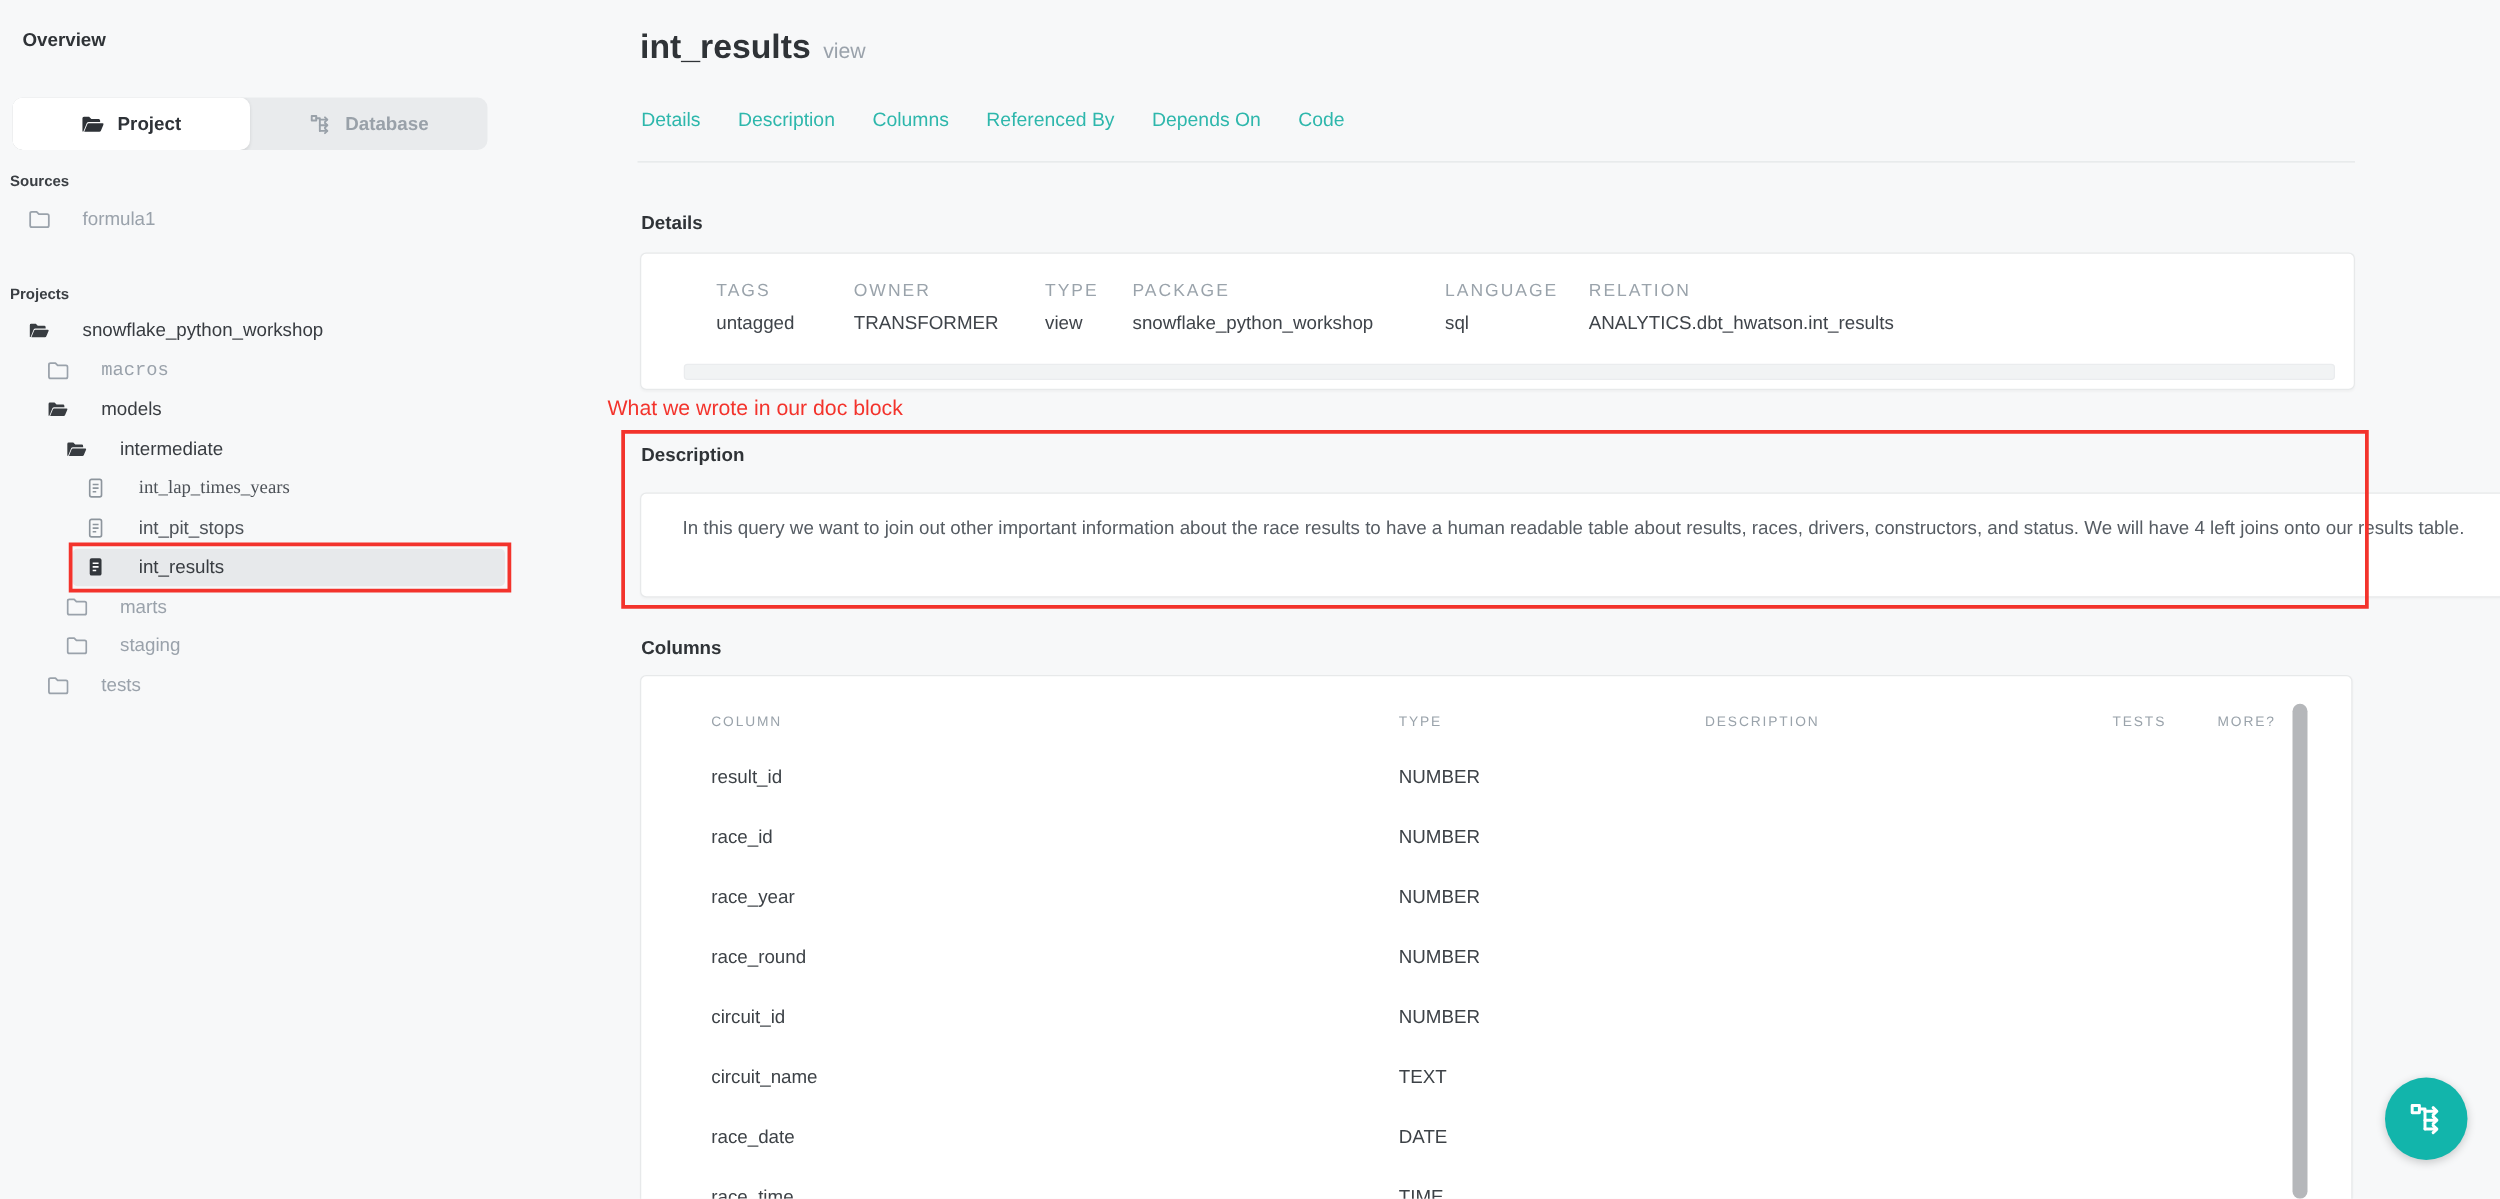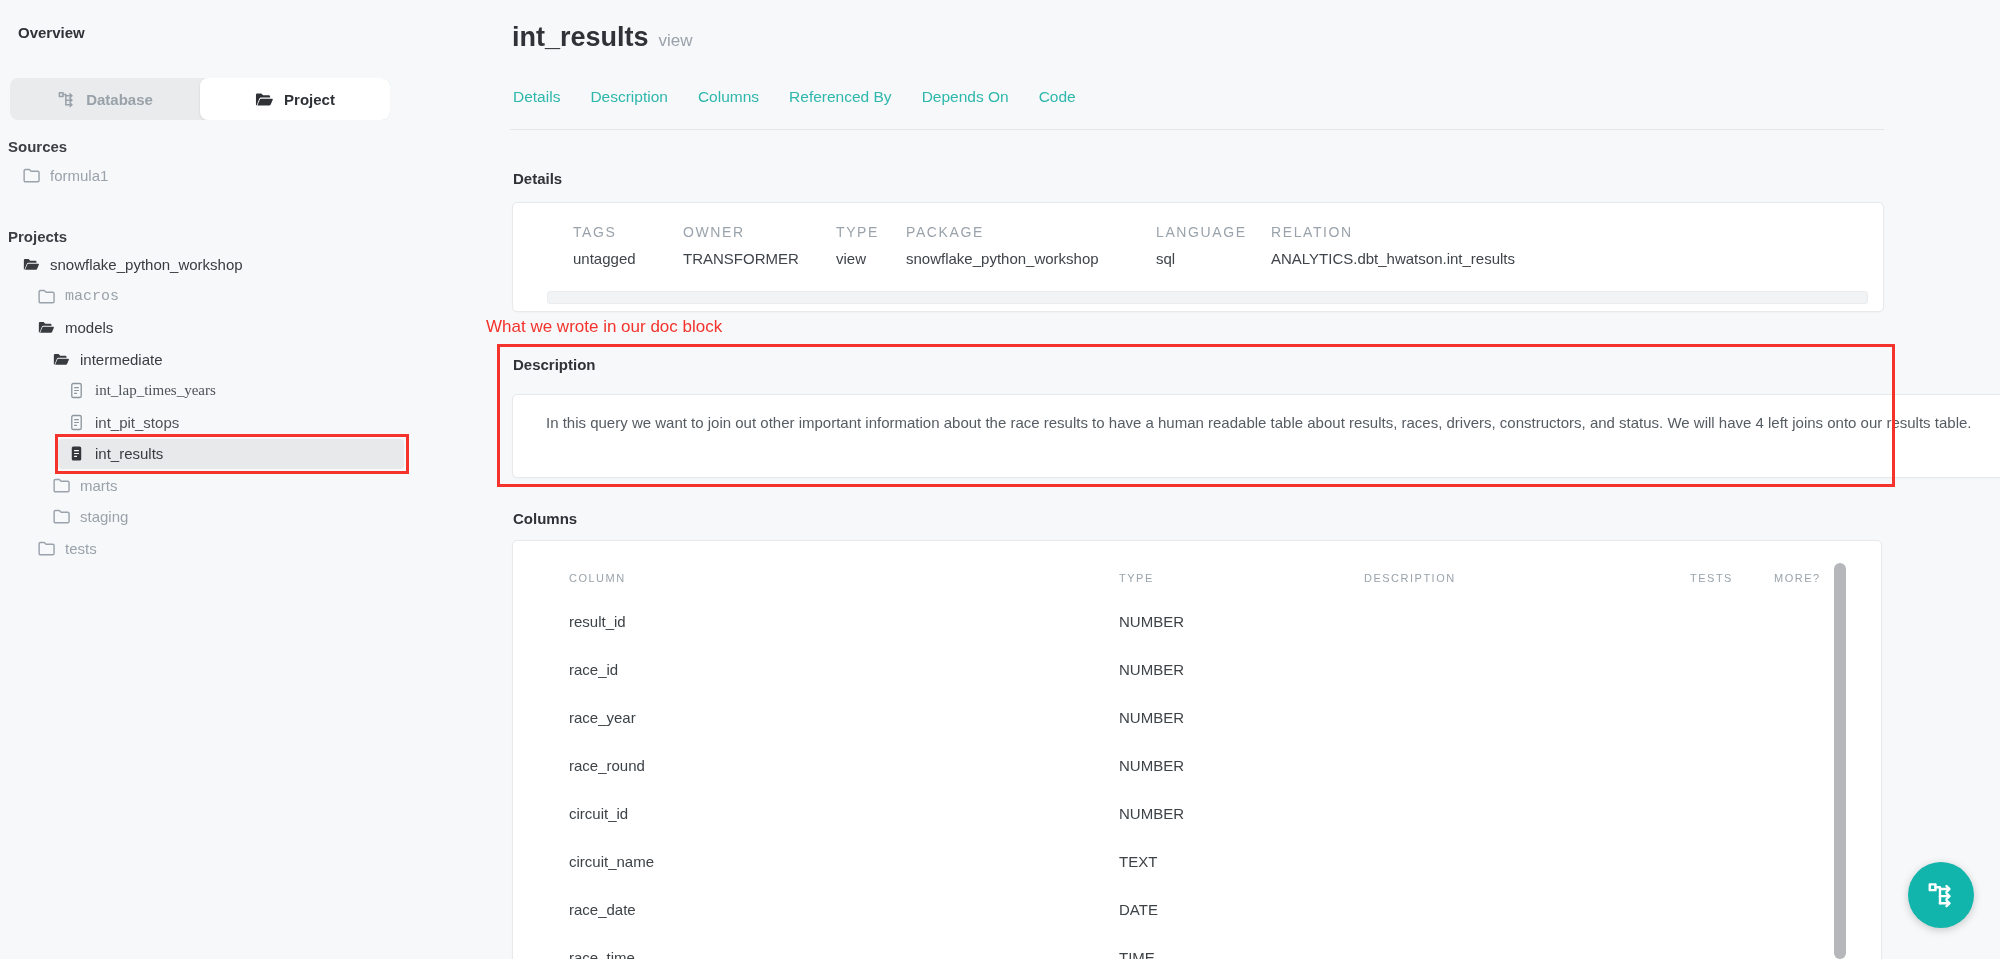--- a/index.html
+++ b/index.html
@@ -15,26 +15,26 @@
   }
   .ico{display:inline-flex;align-items:center;justify-content:center}
   .ico svg{display:block}
 
   
   .sidebar{position:absolute;left:0;top:0;width:430px;height:959px}
   .overview{position:absolute;left:18px;top:24px;font-size:15px;font-weight:bold;color:#2f3337}
   .toggle{position:absolute;left:10px;top:78px;width:380px;height:42px;background:#e9ebed;border-radius:8px;display:flex;overflow:hidden}
   .toggle-btn{flex:1;display:flex;align-items:center;justify-content:center;gap:10px;font-size:15px;font-weight:bold;color:#99a1a9;border-radius:8px;cursor:pointer}
   .toggle-btn.active{background:#fff;color:#2e3237;box-shadow:0 1px 3px rgba(0,0,0,.10)}
-  .side-label{position:absolute;left:8px;font-size:15px;font-weight:bold;color:#3b3f44}
+  .side-label{position:absolute;left:8px;font-size:12px;font-weight:bold;color:#3b3f44}
   #sources-label{top:138px}
   #projects-label{top:228px}
   #sources-list{position:absolute;left:0;top:160px;width:414px}
   #project-tree{position:absolute;left:0;top:249px;width:414px}
-  .tree-row{position:relative;height:31.5px;display:flex;align-items:center;gap:10px;font-size:15px;cursor:pointer}
+  .tree-row{position:relative;height:31.5px;display:flex;align-items:center;gap:26px;font-size:15px;cursor:pointer}
   .tree-row>*{position:relative;z-index:1}
   .tone-dark{color:#383c41}
   .tone-mid{color:var(--mid)}
   .tone-muted{color:var(--muted)}
   .sel-bg{position:absolute;left:58px;right:10px;top:1px;bottom:1px;background:#e7e9eb;border-radius:4px;z-index:0 !important}
   .sel-outline{position:absolute;left:55px;right:5px;top:-4px;bottom:-4px;border:3px solid var(--red);z-index:2 !important;pointer-events:none}
 
   
   .page-title{position:absolute;left:512px;top:22px;font-size:27px;font-weight:bold;color:#2f3337;display:flex;align-items:baseline}
   .page-title .sub{font-size:17px;font-weight:normal;color:var(--muted);margin-left:10px}
@@ -73,43 +73,43 @@
   
   .fab{position:absolute;left:1908px;top:862px;width:66px;height:66px;border-radius:50%;background:var(--fab);display:flex;align-items:center;justify-content:center;box-shadow:0 2px 8px rgba(0,0,0,.2);cursor:pointer;color:#fff}
 </style>
 </head>
 <body>
 
 <div class="sidebar">
   <div class="overview">Overview</div>
 
   <div class="toggle">
+    <div class="toggle-btn active">
+      <span class="ico">
+          <svg width="19" height="19" viewBox="0 0 20 16">
+            <path d="M1 14 V2.9 q0-1.3 1.3-1.3 h4.3 l1.9 1.9 h6.1 q1.3 0 1.3 1.3 v1.1 H6.3 q-1.2 0-1.7 1.1 L1.8 14 Z" fill="currentColor"></path>
+            <path d="M2.5 14.2 l2.6-6.3 q.3-.75 1.1-.75 h11.7 q1.2 0 .75 1.1 l-2.1 5.1 q-.35.85-1.3.85 Z" fill="currentColor"></path>
+          </svg>
+        </span>
+      <span>Project</span>
+    </div>
     <div class="toggle-btn">
       <span class="ico">
           <svg width="19" height="19" viewBox="0 0 24 24" fill="none" stroke="currentColor" stroke-width="1.9" stroke-linejoin="round" stroke-linecap="round">
             <rect x="3" y="3.5" width="4.6" height="4.6"></rect>
             <path d="M7.6 5.8 H11.2 V18.6"></path>
             <path d="M11.2 7.2 H18.4"></path>
             <path d="M16.4 4.9 L18.8 7.2 L16.4 9.5"></path>
             <path d="M11.2 12.9 H18.4"></path>
             <path d="M16.4 10.6 L18.8 12.9 L16.4 15.2"></path>
             <path d="M11.2 18.6 H18.4"></path>
             <path d="M16.4 16.3 L18.8 18.6 L16.4 20.9"></path>
           </svg>
         </span>
       <span>Database</span>
-    </div>
-    <div class="toggle-btn active">
-      <span class="ico">
-          <svg width="19" height="19" viewBox="0 0 20 16">
-            <path d="M1 14 V2.9 q0-1.3 1.3-1.3 h4.3 l1.9 1.9 h6.1 q1.3 0 1.3 1.3 v1.1 H6.3 q-1.2 0-1.7 1.1 L1.8 14 Z" fill="currentColor"></path>
-            <path d="M2.5 14.2 l2.6-6.3 q.3-.75 1.1-.75 h11.7 q1.2 0 .75 1.1 l-2.1 5.1 q-.35.85-1.3.85 Z" fill="currentColor"></path>
-          </svg>
-        </span>
-      <span>Project</span>
     </div>
   </div>
 
   <div class="side-label" id="sources-label">Sources</div>
   <div id="sources-list">
       <div class="tree-row tone-muted" style="padding-left: 23px;">
         <span class="ico" style="color: rgb(154, 162, 171);">
           <svg width="17" height="17" viewBox="0 0 18 16">
             <path d="M1.2 13.2 V3 q0-1.4 1.4-1.4 h4.1 l1.9 1.9 h7 q1.4 0 1.4 1.4 v8.3 q0 1.4-1.4 1.4 H2.6 q-1.4 0-1.4-1.4 Z" fill="none" stroke="currentColor" stroke-width="1.5" stroke-linejoin="round"></path>
           </svg>

